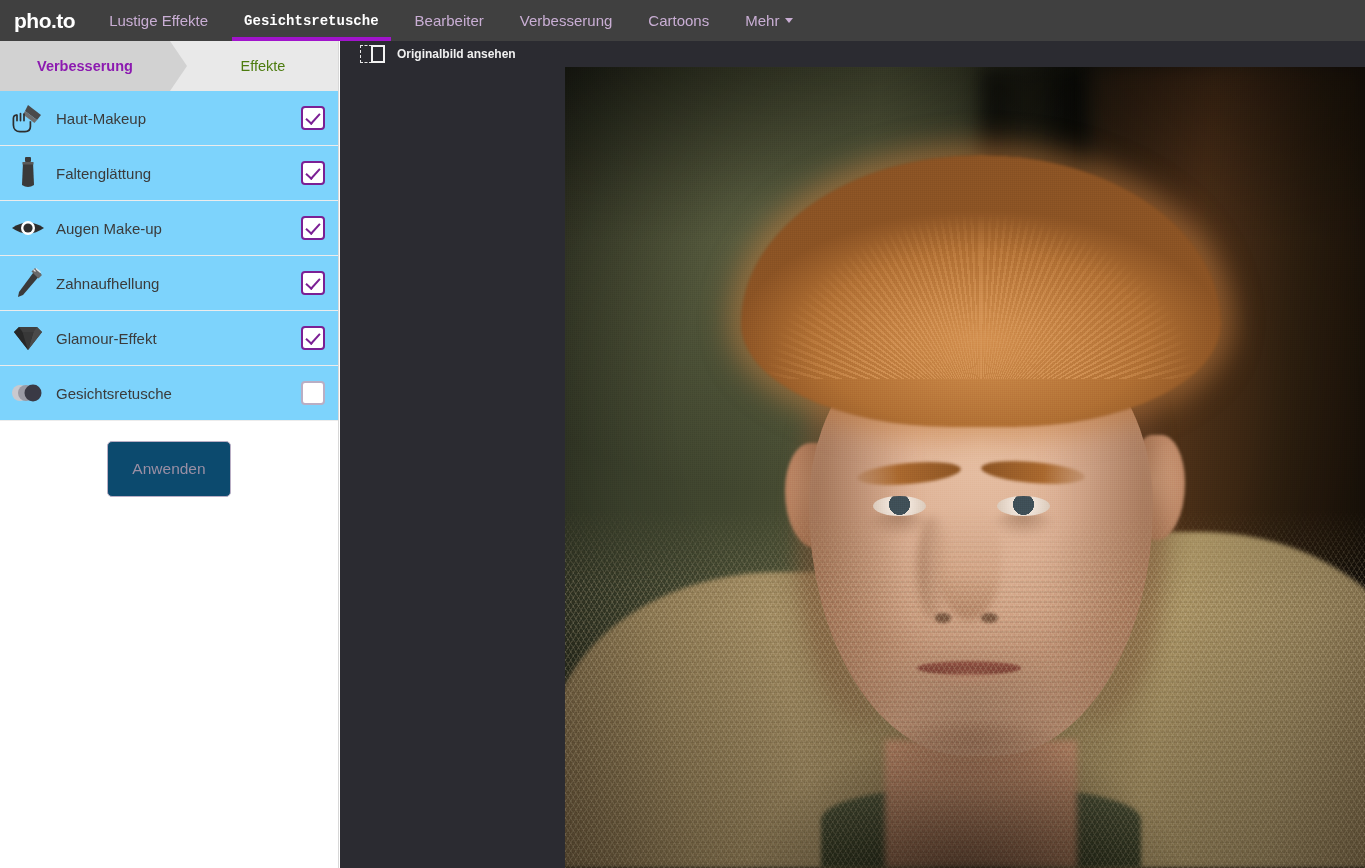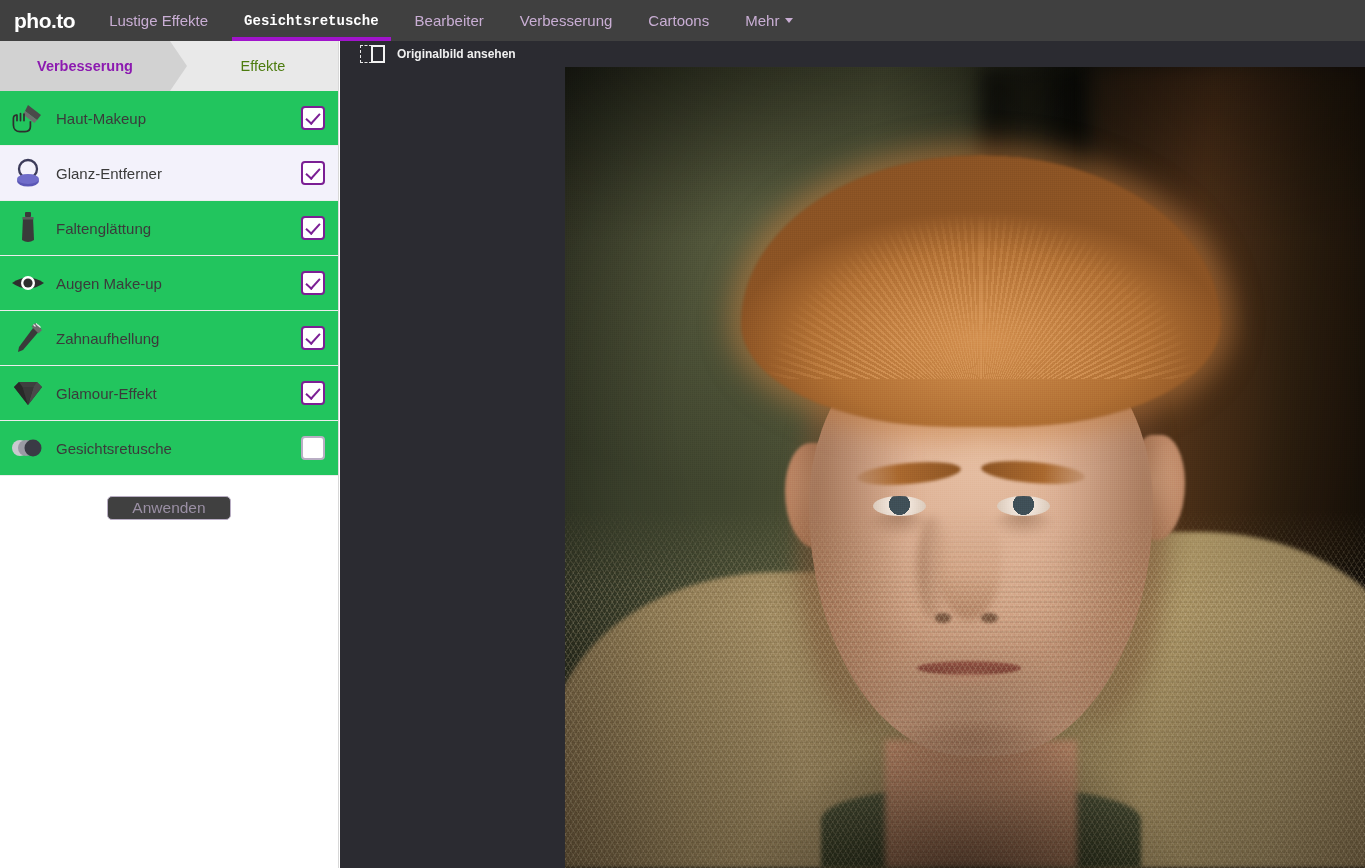--- a/index.html
+++ b/index.html
@@ -97,21 +97,21 @@
   }
 
   .opt-list { background: #ffffff; }
   .opt-row {
     display: flex; align-items: center;
     height: 55px;
     border-bottom: 1px solid #ececec;
     padding-left: 9px; padding-right: 13px;
     cursor: pointer;
     position: relative;
-    background: #22c55e;
+    background: #7dd3fc;
   }
   .opt-row.hl { background: #f3f2fb; }
   .opt-icon {
     width: 38px; height: 38px;
     flex: 0 0 38px;
     display: flex; align-items: center; justify-content: center;
     position: relative;
   }
   .opt-label {
     flex: 1;
@@ -135,24 +135,24 @@
     width: 6px; height: 12px;
     border: solid #7b1f94;
     border-width: 0 2.2px 2.2px 0;
     transform: rotate(42deg);
   }
 
   .apply-wrap { display: flex; justify-content: center; padding-top: 20px; }
   .apply-btn {
     border: 1px solid #b9aec4;
     border-radius: 5px;
-    background: #404040;
+    background: #0c4a6e;
     color: #9a8fa4;
     font-size: 15.5px;
-    padding: 2px 24px;
+    padding: 18px 24px;
     cursor: pointer;
     font-family: inherit;
   }
 
   
   .workspace {
     position: absolute; top: 41px; left: 340px;
     width: 1025px; height: 827px;
     background: #2b2b31;
   }
@@ -457,31 +457,20 @@
           <path d="M18 3 L31 13 L27 18 L15 9 Z" fill="#4a4a4a"></path>
           <path d="M15 9 L27 18 L24.5 21 L13 12.5 Z" fill="#6e6e6e"></path>
           <path d="M7 13 c-2.4 0 -3.6 1.6 -3.6 3.6 l0 6.4 c0 4 2.8 6.6 6.6 6.6 l5 0 c3.4 0 5.4 -2 5.4 -5 l0 -5.4" fill="none" stroke="#2e2e2e" stroke-width="1.7"></path>
           <path d="M7 13 l0 5.6 M10.5 11.6 l0 7 M14 12 l0 6.6" fill="none" stroke="#2e2e2e" stroke-width="1.7" stroke-linecap="round"></path>
         </svg>
       </div>
       <div class="opt-label">Haut-Makeup</div>
       <div class="cbx on"></div>
     </div>
 
-    <div class="opt-row hl">
-      <div class="opt-icon">
-        <svg width="34" height="32" viewBox="0 0 34 32">
-          <circle cx="17" cy="12" r="9" fill="none" stroke="#3c3c5a" stroke-width="2.3"></circle>
-          <ellipse cx="17" cy="24" rx="11" ry="5.5" fill="#5a57b5"></ellipse>
-          <ellipse cx="17" cy="22" rx="11" ry="5" fill="#6f6cc9"></ellipse>
-        </svg>
-      </div>
-      <div class="opt-label">Glanz-Entferner</div>
-      <div class="cbx on"></div>
-    </div>
 
     <div class="opt-row">
       <div class="opt-icon">
         <svg width="30" height="34" viewBox="0 0 30 34">
           <rect x="12" y="1" width="6" height="5" rx="1" fill="#3a3a3a"></rect>
           <path d="M10 6 L20 6 L21 29 Q15 33 9 29 Z" fill="#3a3a3a"></path>
           <rect x="9.5" y="6" width="11" height="2.5" fill="#5a5a5a"></rect>
         </svg>
       </div>
       <div class="opt-label">Faltenglättung</div>

